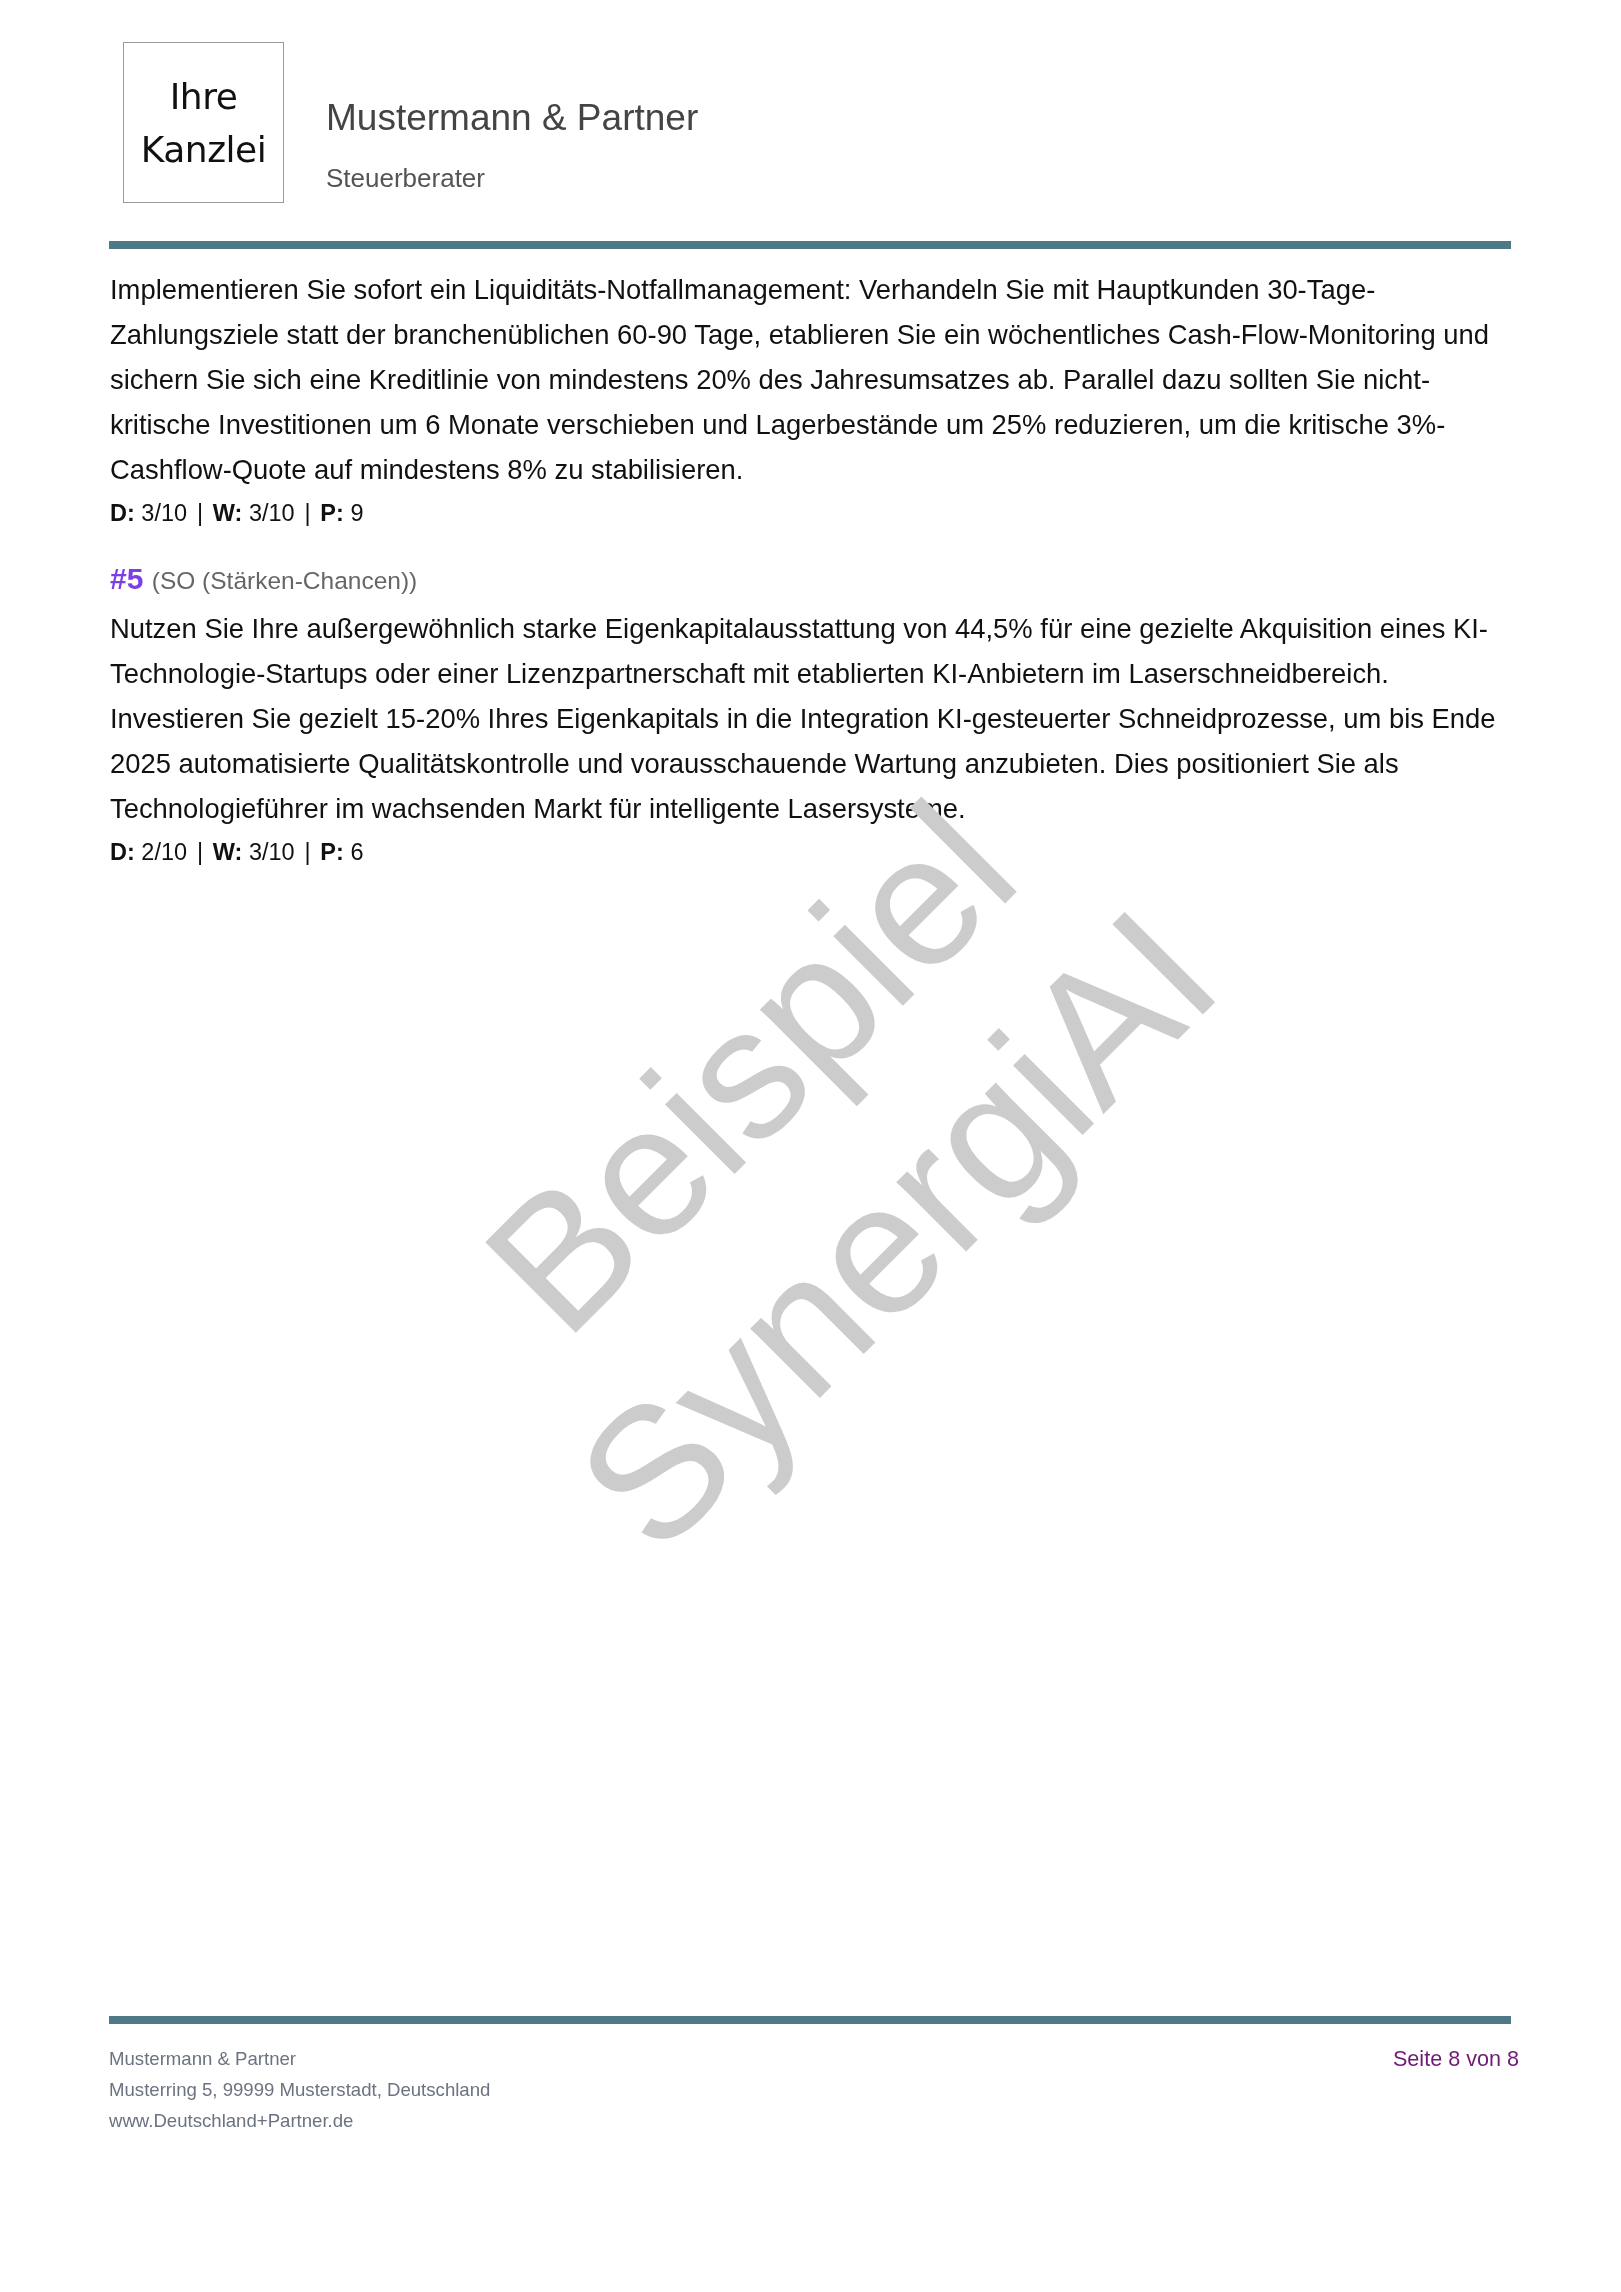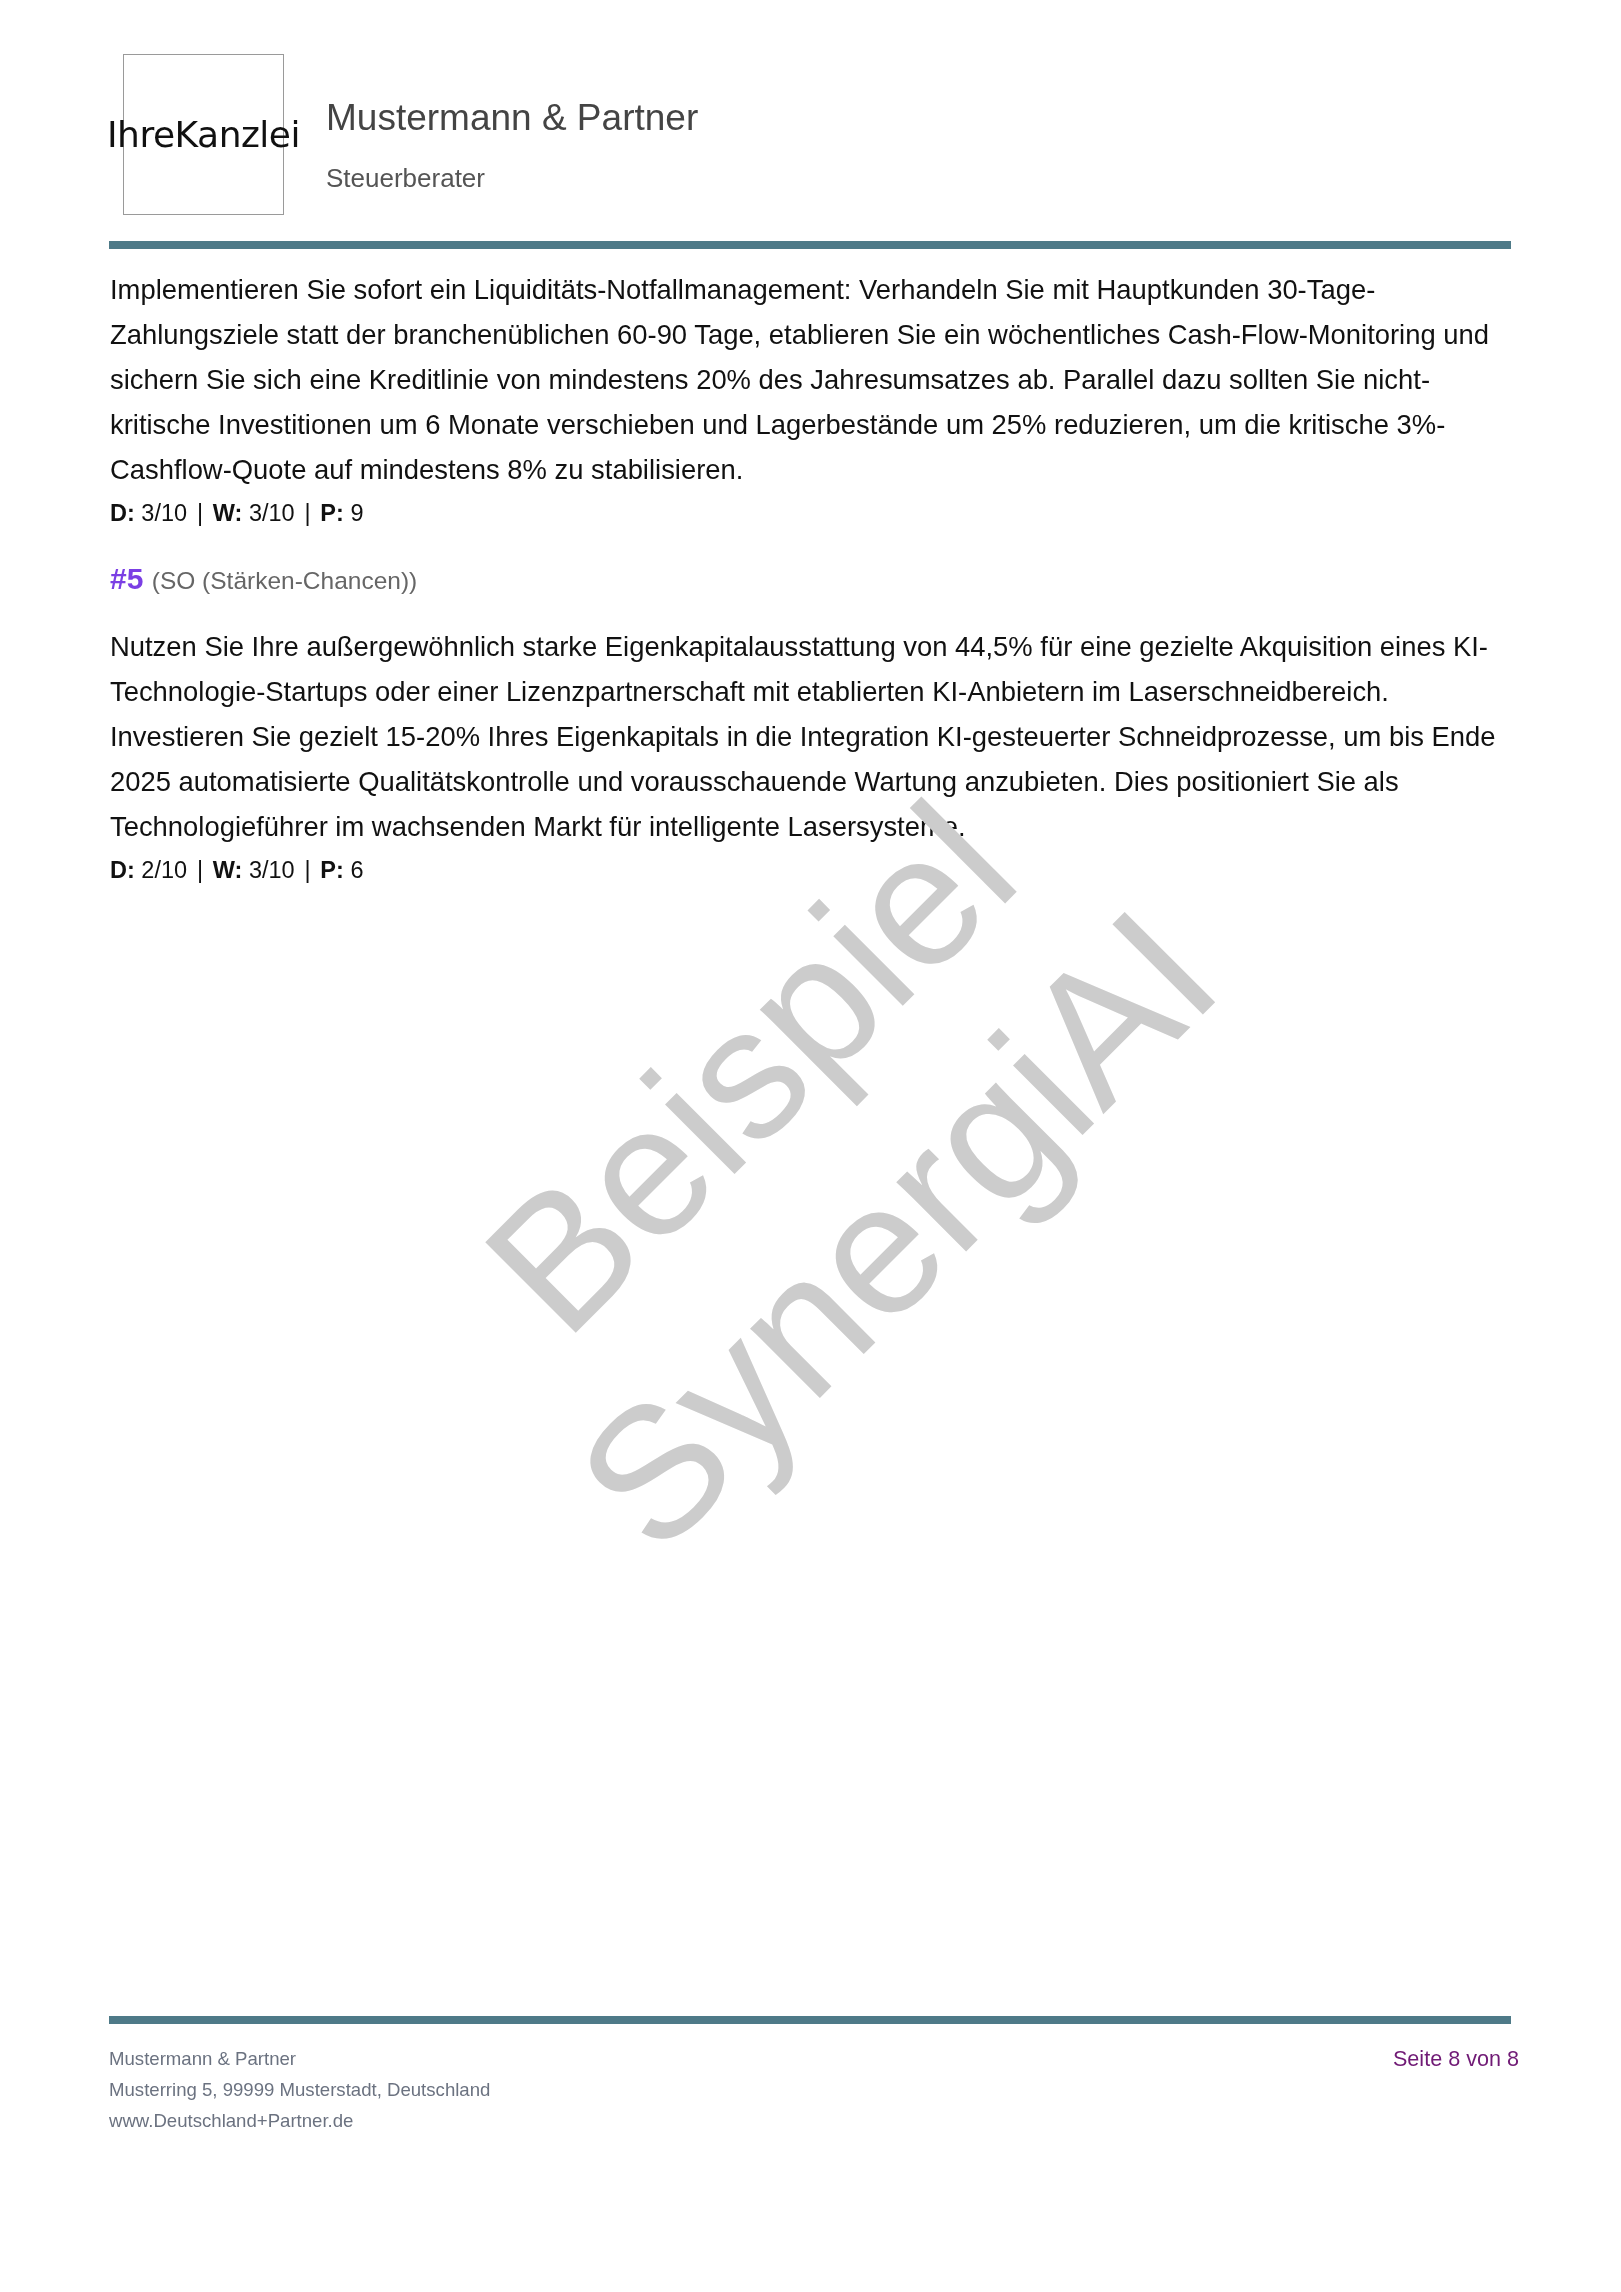--- a/index.html
+++ b/index.html
@@ -18,26 +18,27 @@
   .page {
     position: absolute;
     left: 0; top: 0;
     width: 1621px;
     height: 2293px;
   }
   
   .logo-box {
     position: absolute;
     left: 123px;
-    top: 54px;
+    top: 42px;
     width: 161px;
     height: 161px;
     border: 1.5px solid #9a9a9a;
     box-sizing: border-box;
     display: flex;
+    flex-direction: column;
     align-items: center;
     justify-content: center;
     background: #fff;
   }
   .logo-line {
     font-family: "DejaVu Sans", sans-serif;
     font-size: 36px;
     line-height: 53px;
     color: #111;
     letter-spacing: -0.5px;
@@ -87,21 +88,21 @@
     font-size: 23.5px;
     line-height: 33px;
     margin-top: 5px;
     color: #111;
     white-space: nowrap;
   }
   .scores .lbl { font-weight: bold; }
   .scores .sep { padding: 0 9.8px; }
   .rec-heading {
     margin-top: 29px;
-    margin-bottom: 21px;
+    margin-bottom: 3px;
     white-space: nowrap;
     line-height: 39px;
   }
   .rec-num {
     font-size: 30px;
     font-weight: bold;
     color: #7B3FE4;
   }
   .rec-cat {
     font-size: 24.5px;

